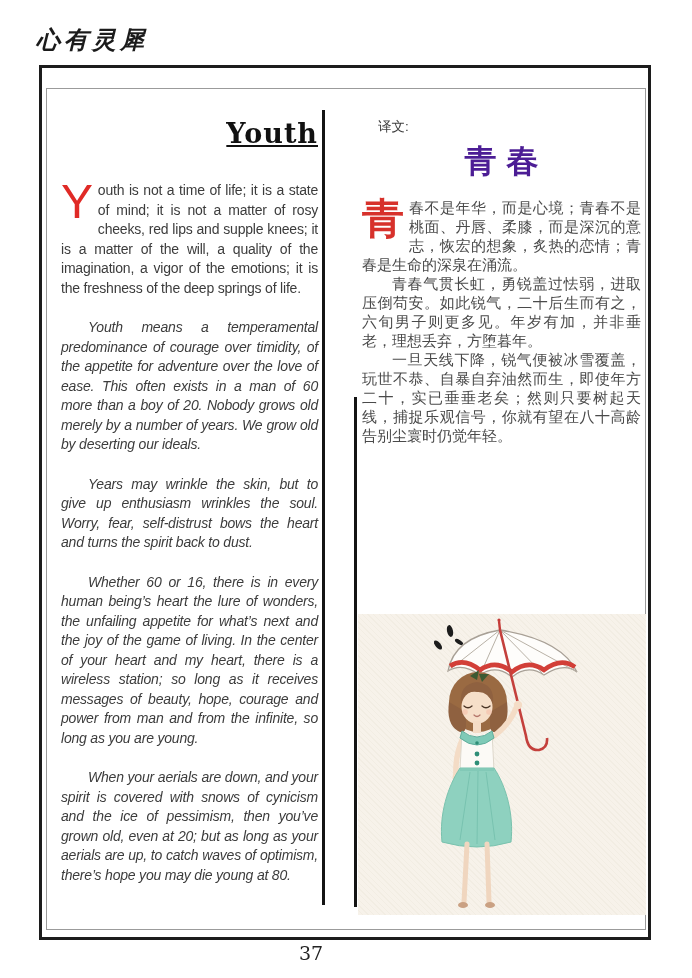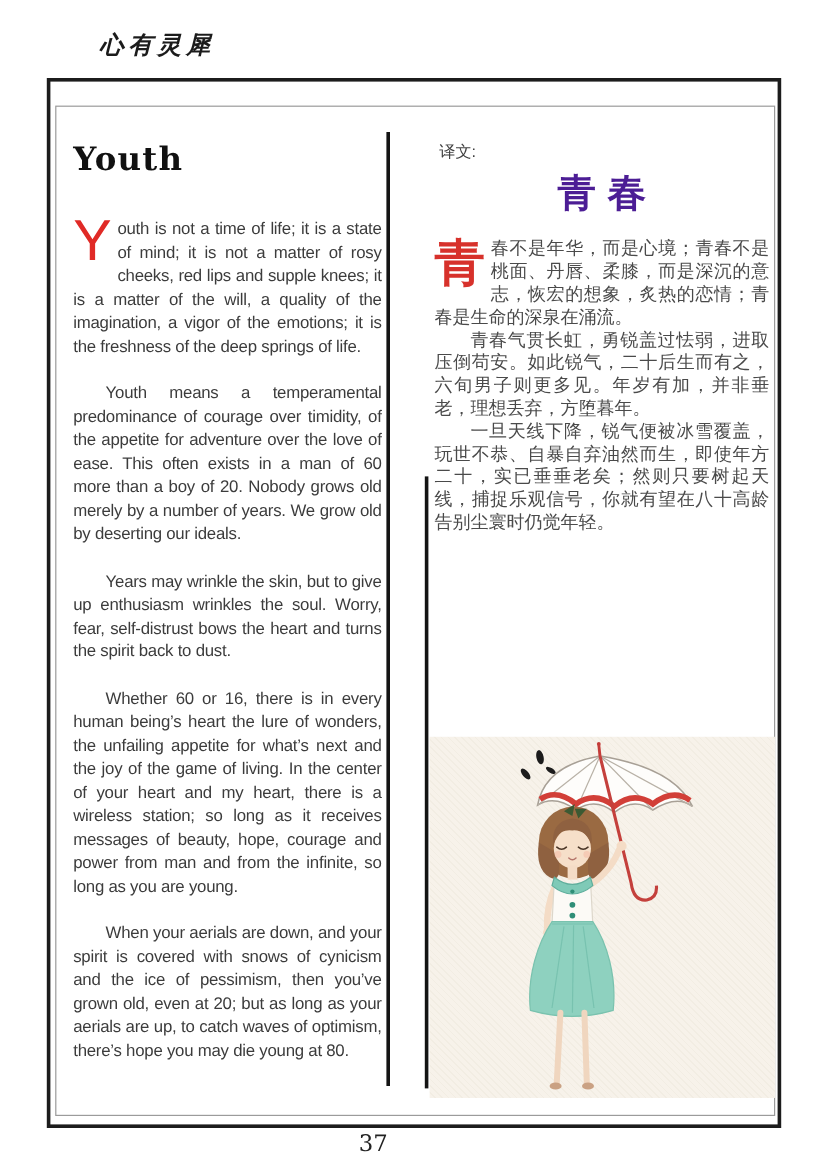--- a/index.html
+++ b/index.html
@@ -4,55 +4,55 @@
 <style>
   html,body{margin:0;padding:0;}
   body{
     width:692px;height:978px;position:relative;background:#ffffff;
     font-family:"Liberation Sans",sans-serif;overflow:hidden;
   }
   
   .page-header{
     position:absolute;left:36px;top:24px;
     font-family:"DejaVu Serif",serif;font-weight:bold;font-style:italic;
-    font-size:20px;color:#1b1b1b;letter-spacing:4px;margin-left:47px;
+    font-size:24px;color:#1b1b1b;letter-spacing:4px;
   }
   
   .outer-frame{
     position:absolute;left:39px;top:65px;width:612px;height:875px;
     border:3px solid #1c1c1c;box-sizing:border-box;
   }
   .inner-frame{
     position:absolute;left:46px;top:88px;width:600px;height:842px;
     border:1px solid #9b9b9b;box-sizing:border-box;
   }
   .column-divider{
     position:absolute;left:322px;top:110px;width:3px;height:795px;background:#141414;
   }
   .chinese-rule{
     position:absolute;left:354px;top:397px;width:3px;height:510px;background:#141414;
   }
   
   .english-col{position:absolute;left:61px;top:118px;width:257px;color:#3c3c3c;}
   .essay-title{
     font-family:"DejaVu Serif",serif;font-weight:bold;font-size:27px;color:#111;
-    text-align:left;margin:0 0 32px 0;letter-spacing:1px;
+    text-align:right;margin:0 0 32px 0;letter-spacing:1px;text-decoration:underline;
   }
   .english-col p{
     font-size:14px;line-height:19.5px;text-align:justify;margin:0 0 20px 0;
     letter-spacing:-0.2px;
   }
-  .english-col p.indent{text-indent:27px;}
+  .english-col p.indent{text-indent:27px;font-style:italic;}
   .drop-cap-en{
     float:left;font-size:48px;line-height:38px;color:#e02a26;
     padding:2px 5px 0 0;font-weight:400;
   }
   
   .chinese-col{position:absolute;left:362px;top:118px;width:279px;color:#4a4a4a;}
-  .translation-label{font-size:13.5px;color:#3f3f3f;margin:0 0 4px 4px;}
+  .translation-label{font-size:13.5px;color:#3f3f3f;margin:0 0 4px 16px;}
   .chinese-title{
     font-family:"DejaVu Serif",serif;font-weight:bold;font-size:32px;color:#4c1d95;
     text-align:center;letter-spacing:10px;padding-left:10px;margin:4px 0 14px 0;
   }
   .chinese-col p{
     font-size:15px;line-height:19px;text-align:justify;margin:0;
   }
   .chinese-col p.indent{text-indent:2em;}
   .drop-cap-zh{
     float:left;font-size:42px;line-height:40px;color:#d7312b;

